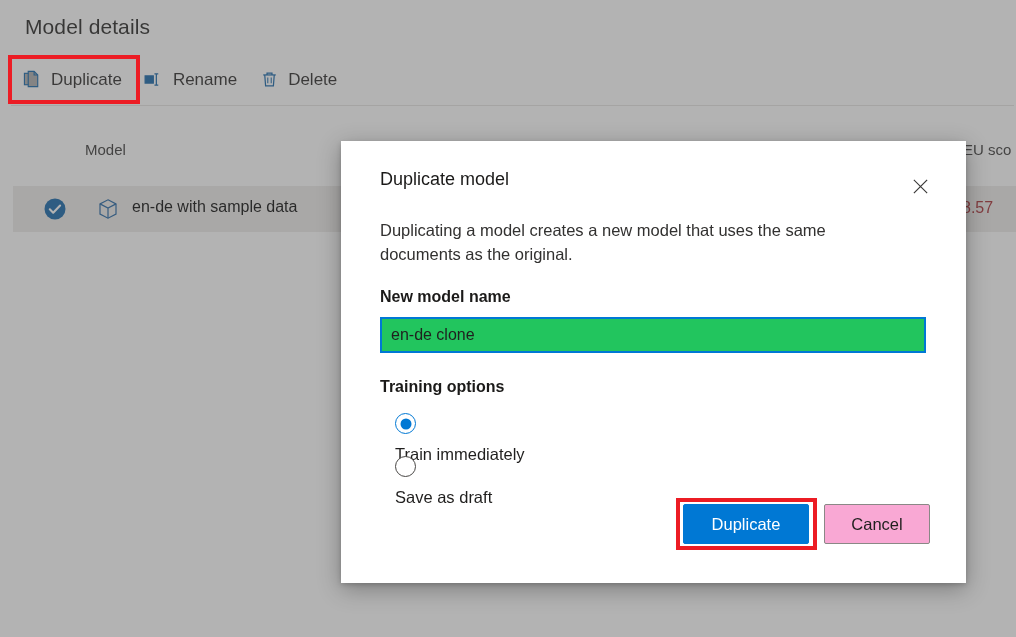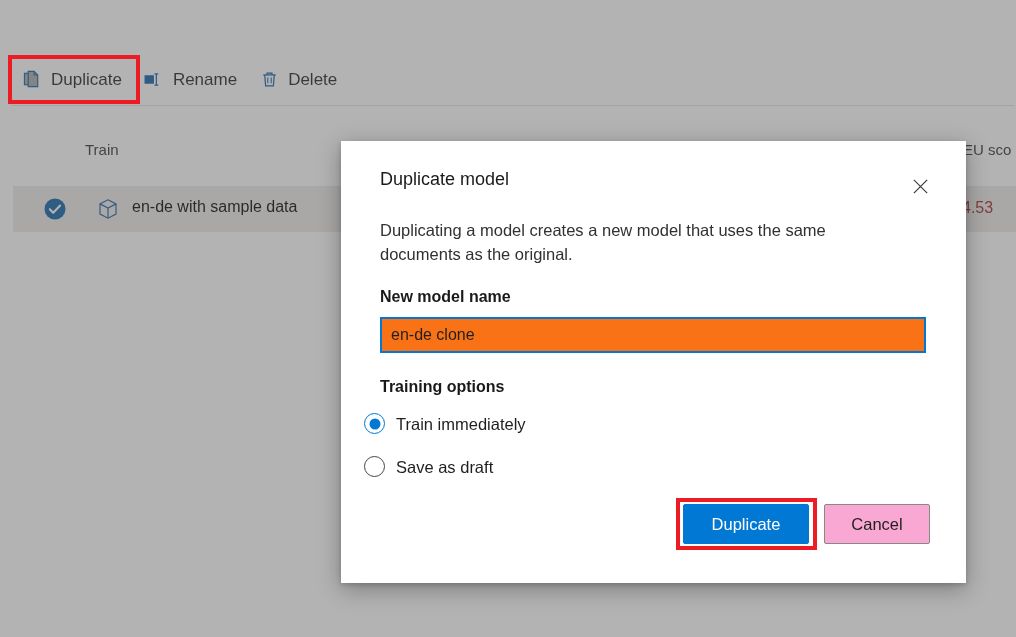--- a/index.html
+++ b/index.html
@@ -213,43 +213,44 @@
     white-space: nowrap;
   }
   .name-input {
     position: absolute;
     left: 39px;
     top: 176px;
     width: 546px;
     height: 36px;
     box-sizing: border-box;
     border: 2px solid #0078d4;
-    background: #f97316;
+    background: #22c55e;
     font-family: "Liberation Sans", sans-serif;
     font-size: 16px;
     color: #201f1e;
     padding: 0 9px;
     outline: none;
   }
   .section-label {
     position: absolute;
     left: 39px;
     top: 237px;
     font-size: 16px;
     color: #1b1a19;
     font-weight: bold;
     white-space: nowrap;
   }
   .radio-row {
     position: absolute;
-    left: 23px;
-    display: flex;
-    align-items: flex-end;
+    left: 54px;
+    display: flex;
+    align-items: flex-start;
     gap: 11px;
     cursor: pointer;
+    flex-direction: column;
   }
   #radio-train { top: 272px; }
   #radio-draft { top: 315px; }
   .radio-mark {
     width: 21px;
     height: 21px;
     border-radius: 50%;
     box-sizing: border-box;
     border: 1.6px solid #484644;
     background: #ffffff;
@@ -312,20 +313,21 @@
   }
 
   
   .dlg-actions, .dialog, .annot { }
 </style>
 </head>
 <body>
 
 <div id="page">
 
+  <div class="page-title">Model details</div>
 
   <div class="command-bar">
 
     <button class="cmd-btn">
       <span class="cmd-ico">
         <svg width="19" height="19" viewBox="0 0 20 20" fill="none">
           <rect x="1.5" y="3.5" width="9" height="12" stroke="#0b5fa5" stroke-width="1.2" fill="#a9a9a9"></rect>
           <path d="M5.5 1.5h6.2l3.8 3.8V17.5H5.5z" stroke="#0b5fa5" stroke-width="1.2" fill="#a9a9a9"></path>
           <path d="M11.7 1.5v3.8h3.8" stroke="#0b5fa5" stroke-width="1.2" fill="none"></path>
         </svg>
@@ -353,39 +355,39 @@
         </svg>
       </span>
       <span class="cmd-label">Delete</span>
     </button>
 
   </div>
 
   <div class="toolbar-divider"></div>
 
   <div class="tbl-head">
-    <div class="th th-name">Train</div>
+    <div class="th th-name">Model</div>
     <div class="th th-bleu">EU sco</div>
   </div>
 
   <div class="tbl-row">
     <span class="cell-check">
       <svg width="24" height="24" viewBox="0 0 24 24">
         <circle cx="12" cy="12" r="10.5" fill="#0b5fa5"></circle>
         <path d="M6.8 12.3l3.4 3.4 6.9-7.1" stroke="#ffffff" stroke-width="2.1" fill="none" stroke-linecap="round" stroke-linejoin="round"></path>
       </svg>
     </span>
     <span class="cell-model-icon">
       <svg width="22" height="22" viewBox="0 0 22 22" fill="none">
         <path d="M11 1.8l8 4.1v10.2l-8 4.1-8-4.1V5.9z" stroke="#1a5fa0" stroke-width="1.2"></path>
         <path d="M3 5.9l8 4.1 8-4.1M11 10v10.2" stroke="#1a5fa0" stroke-width="1.2"></path>
       </svg>
     </span>
     <span class="cell-name">en-de with sample data</span>
-    <span class="cell-bleu">4.53</span>
+    <span class="cell-bleu">8.57</span>
   </div>
 
 </div>
 
 <div id="page-scrim"></div>
 
 <div class="dialog">
 
   <div class="dlg-title">Duplicate model</div>
 

